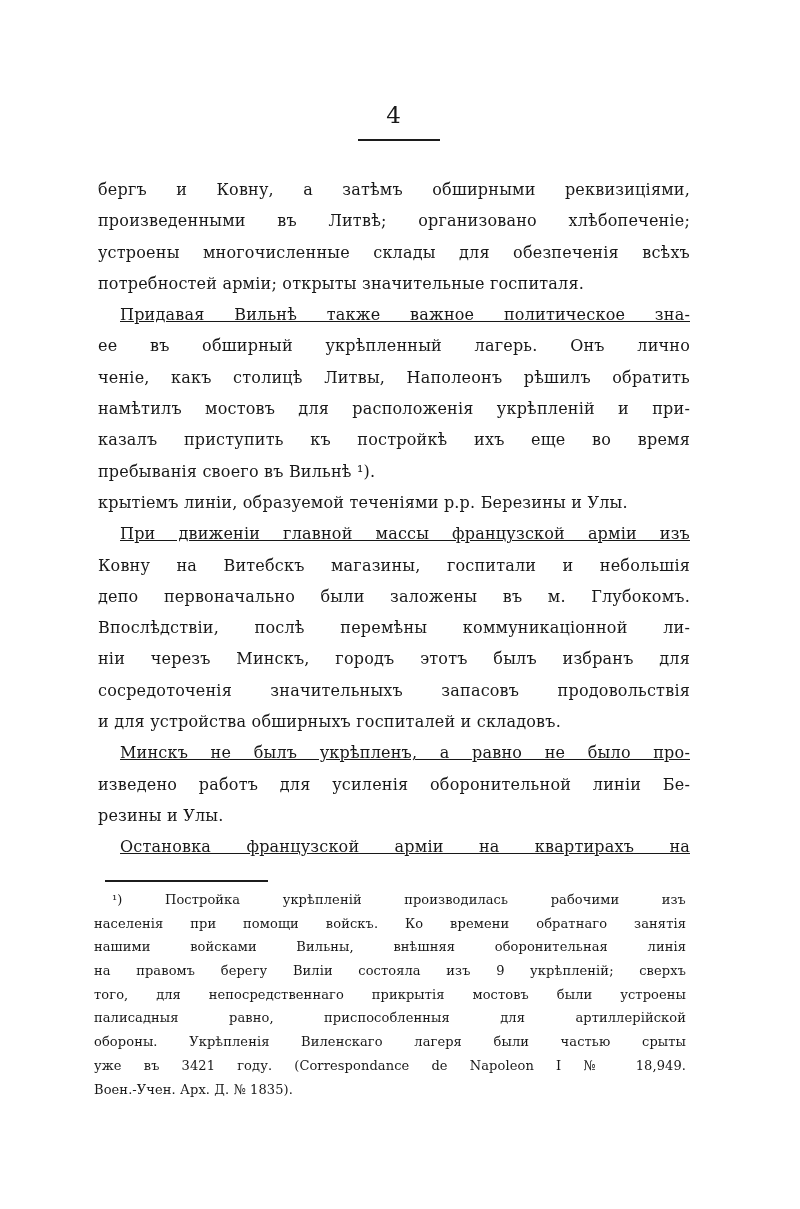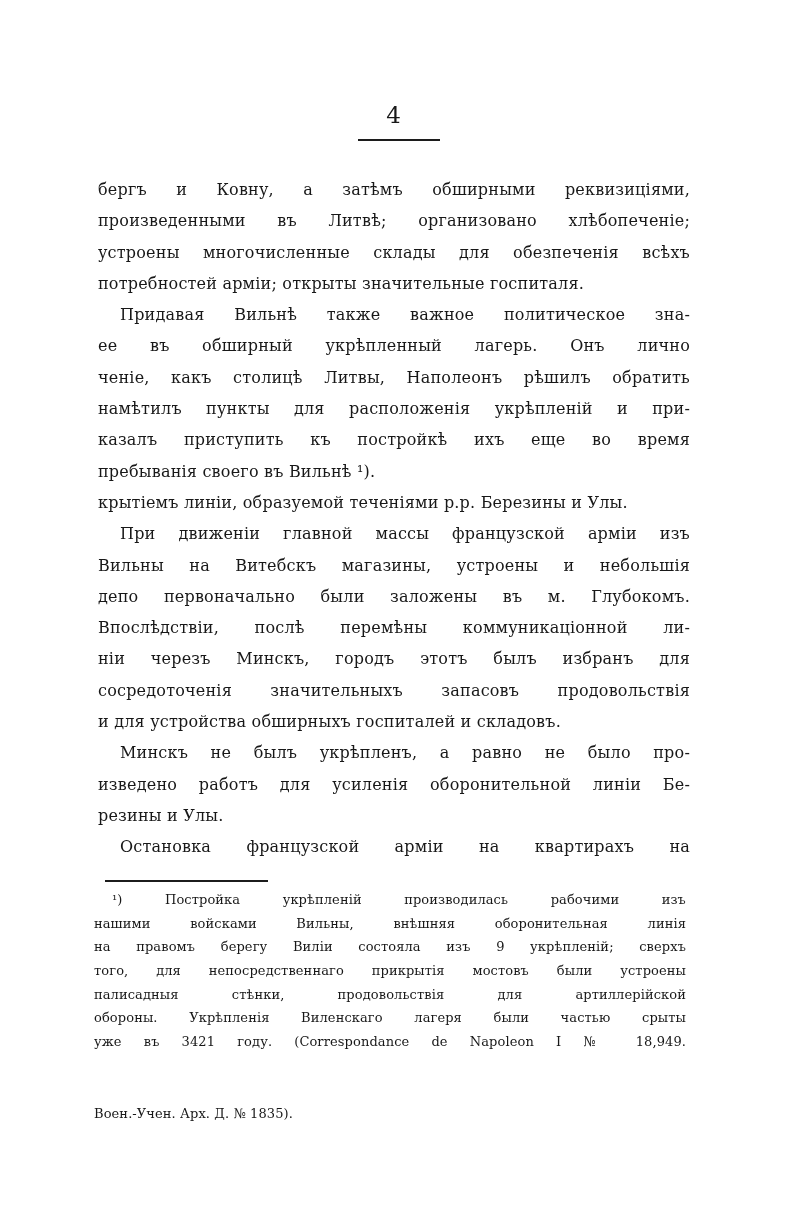--- a/index.html
+++ b/index.html
@@ -42,21 +42,21 @@
     font-size: 16px;
     letter-spacing: 0.2px;
   }
   .line {
     line-height: 31.3px;
     height: 31.3px;
     text-align: justify;
     text-align-last: justify;
     white-space: normal;
   }
-  .line.indent { text-indent: 22px; }
+  .line.indent { text-indent: 22px; text-decoration: underline; }
   .line.last { text-align-last: left; }
   .fn-rule {
     position: absolute;
     top: 880px;
     left: 105px;
     width: 163px;
     height: 2px;
     background: #1c1c1c;
   }
   .footnote {
@@ -67,59 +67,60 @@
     font-size: 13px;
     letter-spacing: 0.1px;
   }
   .fn-line {
     line-height: 23.7px;
     height: 23.7px;
     text-align: justify;
     text-align-last: justify;
   }
   .fn-line.indent { text-indent: 18px; }
-  .fn-line.last { text-align-last: left; margin-top: 48px; }
+  .fn-line.last { text-align-last: left; }
 </style>
 </head>
 <body>
 
 <div class="page">
   <div class="page-number">4</div>
   <div class="page-number-rule"></div>
 
   <main class="body-text" id="body-text">
       <div class="line">бергъ и Ковну, а затѣмъ обширными реквизиціями,</div>
       <div class="line">произведенными въ Литвѣ; организовано хлѣбопеченіе;</div>
       <div class="line">устроены многочисленные склады для обезпеченія всѣхъ</div>
       <div class="line last">потребностей арміи; открыты значительные госпиталя.</div>
       <div class="line indent">Придавая Вильнѣ также важное политическое зна-</div>
       <div class="line">ее въ обширный укрѣпленный лагерь. Онъ лично</div>
       <div class="line">ченіе, какъ столицѣ Литвы, Наполеонъ рѣшилъ обратить</div>
-      <div class="line">намѣтилъ пункты для расположенія укрѣпленій и при-</div>
+      <div class="line">намѣтилъ мостовъ для расположенія укрѣпленій и при-</div>
       <div class="line">казалъ приступить къ постройкѣ ихъ еще во время</div>
       <div class="line last">пребыванія своего въ Вильнѣ ¹).</div>
       <div class="line last">крытіемъ линіи, образуемой теченіями р.р. Березины и Улы.</div>
       <div class="line indent">При движеніи главной массы французской арміи изъ</div>
-      <div class="line">Вильны на Витебскъ магазины, устроены и небольшія</div>
+      <div class="line">Ковну на Витебскъ магазины, госпитали и небольшія</div>
       <div class="line">депо первоначально были заложены въ м. Глубокомъ.</div>
       <div class="line">Впослѣдствіи, послѣ перемѣны коммуникаціонной ли-</div>
       <div class="line">ніи черезъ Минскъ, городъ этотъ былъ избранъ для</div>
       <div class="line">сосредоточенія значительныхъ запасовъ продовольствія</div>
       <div class="line last">и для устройства обширныхъ госпиталей и складовъ.</div>
       <div class="line indent">Минскъ не былъ укрѣпленъ, а равно не было про-</div>
       <div class="line">изведено работъ для усиленія оборонительной линіи Бе-</div>
       <div class="line last">резины и Улы.</div>
       <div class="line indent">Остановка французской арміи на квартирахъ на</div>
     </main>
 
   <div class="fn-rule"></div>
 
   <section class="footnote" id="footnote">
       <div class="fn-line indent">¹) Постройка укрѣпленій производилась рабочими изъ</div>
+      <div class="fn-line">населенія при помощи войскъ. Ко времени обратнаго занятія</div>
       <div class="fn-line">нашими войсками Вильны, внѣшняя оборонительная линія</div>
       <div class="fn-line">на правомъ берегу Виліи состояла изъ 9 укрѣпленій; сверхъ</div>
       <div class="fn-line">того, для непосредственнаго прикрытія мостовъ были устроены</div>
-      <div class="fn-line">палисадныя стѣнки, продовольствія для артиллерійской</div>
+      <div class="fn-line">палисадныя равно, приспособленныя для артиллерійской</div>
       <div class="fn-line">обороны. Укрѣпленія Виленскаго лагеря были частью срыты</div>
       <div class="fn-line">уже въ 3421 году. (Correspondance de Napoleon I № 18,949.</div>
       <div class="fn-line last">Воен.-Учен. Арх. Д. № 1835).</div>
     </section>
 </div>
 
 </body></html>

